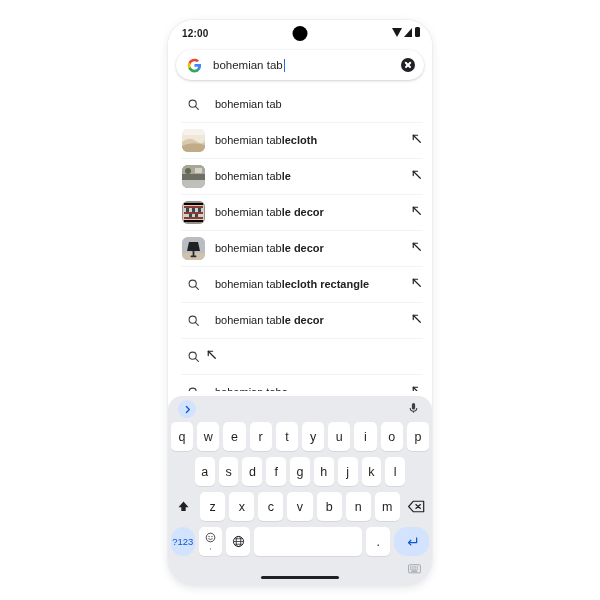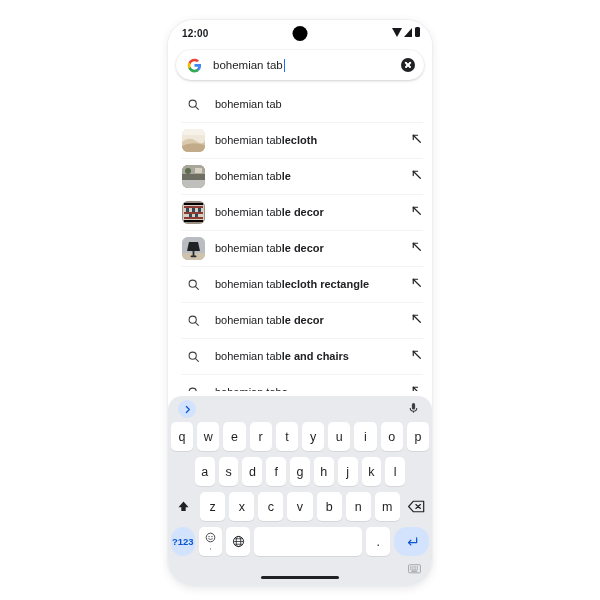--- a/index.html
+++ b/index.html
@@ -166,21 +166,21 @@
     flex: 1 1 0;
     display: flex; align-items: center; justify-content: center;
     font-size: 12.5px; color: #1f1f1f;
     box-shadow: 0 1px 0 rgba(0,0,0,0.08);
   }
   .key.plain { background: transparent; box-shadow: none; }
   .key.wide { flex: 1.48 1 0; }
   .key.space { flex: 4.6 1 0; }
   .key.accent {
     background: #d3e3fd; box-shadow: none;
-    font-size: 9.5px; font-weight: 700; color: #0b57d0;
+    font-size: 9.5px; font-weight: 400; color: #0b57d0;
     border-radius: 13px;
   }
   .key.enter { background: #d3e3fd; box-shadow: none; border-radius: 13px; }
   .key.sym {
     background: #ffffff; font-size: 11px;
     line-height: 1.05; flex-direction: column;
   }
   .key.sym .sub { font-size: 7px; color: #3c4043; }
   .key svg { display: block; }
 
@@ -346,21 +346,20 @@
               <path d="M6 14 L6 6 L14 6" fill="none" stroke="#202124" stroke-width="2.2" stroke-linecap="round" stroke-linejoin="round"></path>
             </svg></div>
         </div>
         <div class="sug-row">
           <div class="sug-lead">
             <svg class="mag" viewBox="0 0 24 24">
               <circle cx="10.5" cy="10.5" r="6.6" fill="none" stroke="#3c4043" stroke-width="2"></circle>
               <path d="M15.4 15.4 L21 21" stroke="#3c4043" stroke-width="2" stroke-linecap="round"></path>
             </svg>
           </div>
-          <div class="sug-text">bohemian tab<b>le and chairs</b></div>
           <div><svg class="arrow-up-left" viewBox="0 0 24 24">
               <path d="M19 19 L6 6" stroke="#202124" stroke-width="2.2" stroke-linecap="round"></path>
               <path d="M6 14 L6 6 L14 6" fill="none" stroke="#202124" stroke-width="2.2" stroke-linecap="round" stroke-linejoin="round"></path>
             </svg></div>
         </div>
         <div class="sug-row">
           <div class="sug-lead">
             <svg class="mag" viewBox="0 0 24 24">
               <circle cx="10.5" cy="10.5" r="6.6" fill="none" stroke="#3c4043" stroke-width="2"></circle>
               <path d="M15.4 15.4 L21 21" stroke="#3c4043" stroke-width="2" stroke-linecap="round"></path>

